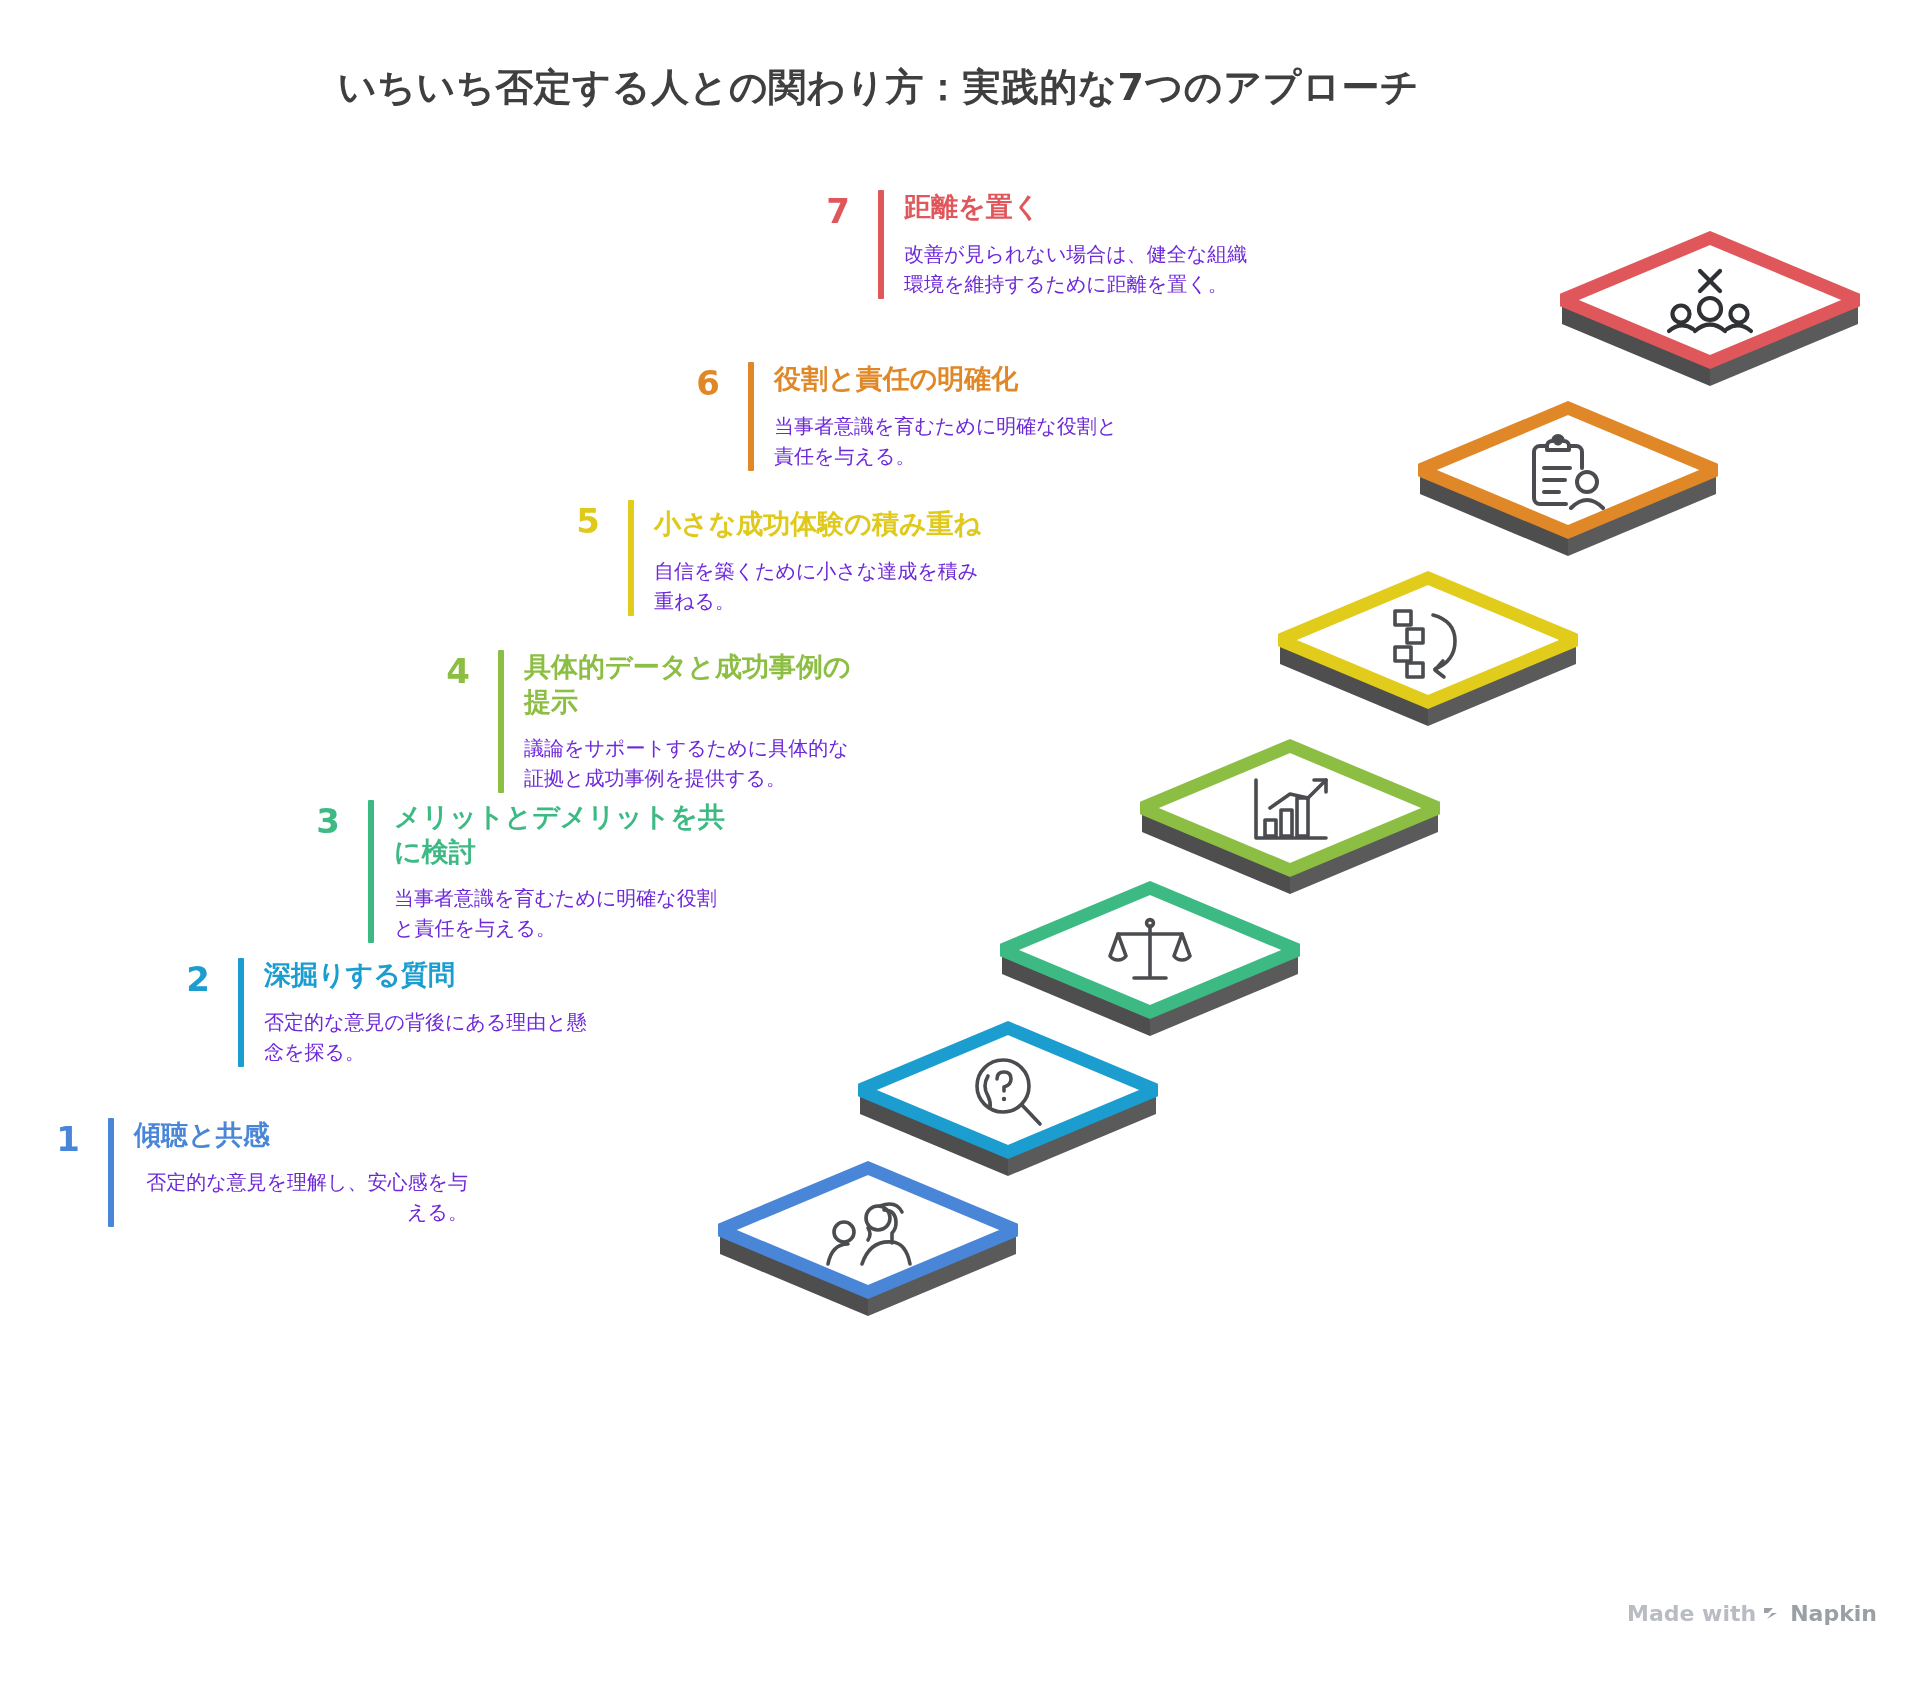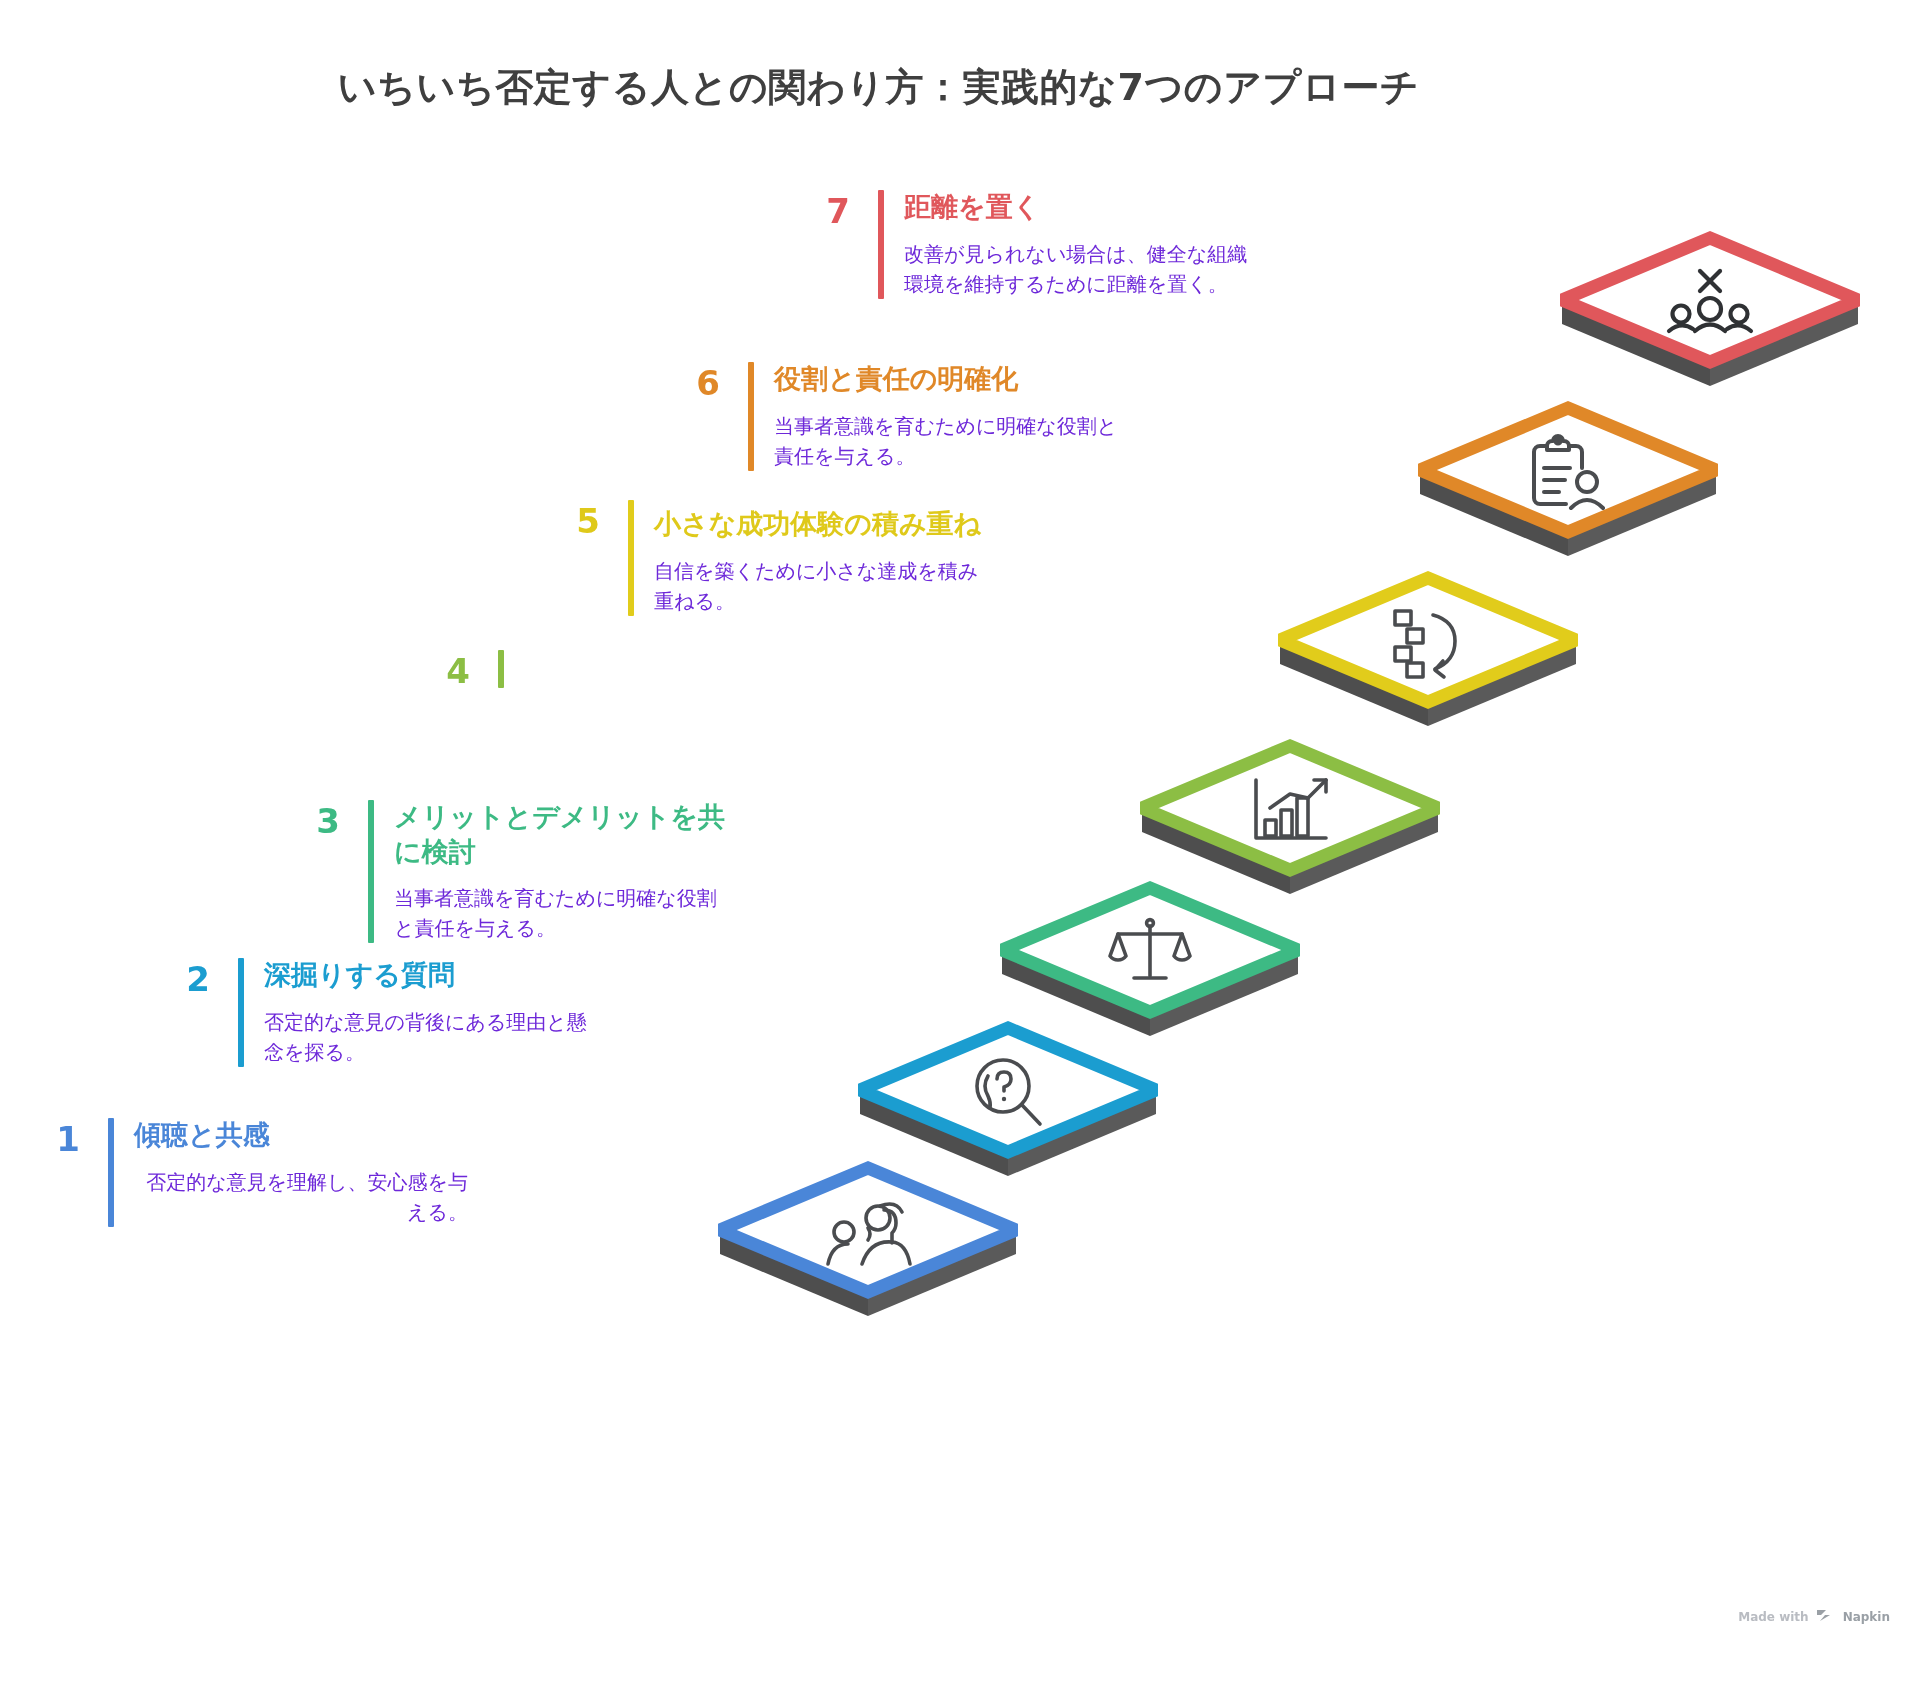--- a/index.html
+++ b/index.html
@@ -89,26 +89,26 @@
     width: 100%; height: 100%;
     display: flex;
     align-items: center;
     justify-content: center;
     pointer-events: none;
   }
 
   
   #made-with {
     position: absolute;
-    right: 30px;
+    right: 43px;
     bottom: 58px;
     display: flex;
     align-items: center;
     gap: 7px;
-    font-size: 12px;
+    font-size: 22px;
     font-weight: bold;
     color: #b9bcc2;
   }
   #made-with .brand { color: #9aa0a6; }
 </style>
 </head>
 <body>
 
 <div id="page-title">いちいち否定する人との関わり方：実践的な7つのアプローチ</div>
 
@@ -206,20 +206,24 @@
           </g>
         </svg>
       </div>
     </div>
   </div>
 
   <div class="step">
     <div class="step-text" style="left:418px; top:650px; width:440px;">
       <div class="step-num" style="color:#8cbe44;">4</div>
       <div class="step-rule" style="background:#8cbe44;"></div>
+      <div class="step-body">
+        <div class="step-heading" style="color:#8cbe44; max-width:350px;">具体的データと成功事例の提示</div>
+        <div class="step-desc" style="max-width:400px;">議論をサポートするために具体的な証拠と成功事例を提供する。</div>
+      </div>
     </div>
     <div class="tile" style="left:1140px; top:720px; width:300px; height:180px;">
       <svg width="300" height="180" viewBox="0 0 300 180">
         <polygon points="150,150 298,88 298,112 150,174" fill="#5a5a5a"></polygon>
         <polygon points="2,88 150,150 150,174 2,112" fill="#4e4e4e"></polygon>
         <polygon points="150,26 298,88 150,150 2,88" fill="#ffffff" stroke="#8cbe44" stroke-width="13"></polygon>
       </svg>
       <div class="glyph">
         <svg width="88" height="76" viewBox="0 0 88 76">
           <g stroke="#4a4c4f" stroke-width="3.6" fill="none" stroke-linecap="round" stroke-linejoin="round">

